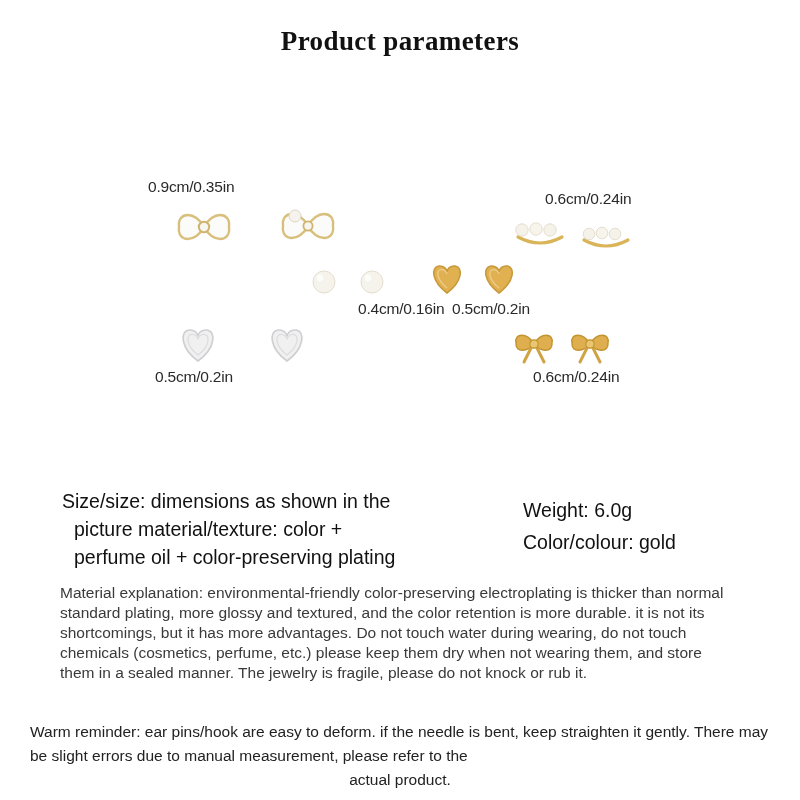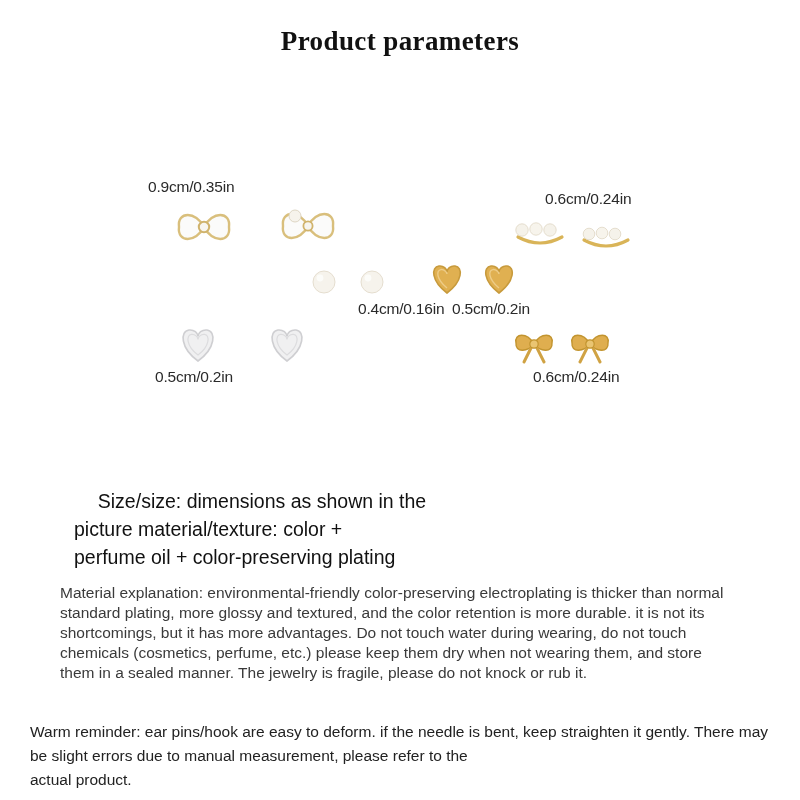--- a/index.html
+++ b/index.html
@@ -61,21 +61,21 @@
   
   .spec-left {
     position: absolute;
     top: 487px;
     left: 62px;
     width: 400px;
     font-size: 19.5px;
     line-height: 28px;
     color: #111111;
   }
-  .spec-left .l1 { display: block; text-align: center; }
+  .spec-left .l1 { display: block; }
   .spec-left .l2 { display: block; padding-left: 12px; }
   .spec-left .l3 { display: block; padding-left: 12px; }
 
   .spec-right {
     position: absolute;
     top: 494px;
     left: 523px;
     width: 250px;
     font-size: 19.5px;
     line-height: 32px;
@@ -98,20 +98,21 @@
     top: 720px;
     left: 30px;
     width: 740px;
     font-size: 15.5px;
     line-height: 24px;
     color: #222222;
     text-align: left;
   }
   .warm .center-line {
     display: block;
+    text-align: center;
   }
 </style>
 </head>
 <body>
 
 <div id="page">
 
   <div class="title">Product parameters</div>
 
   <div class="photo-area">
@@ -215,20 +216,24 @@
     </div>
 
   </div>
 
   <div class="spec-left">
     <span class="l1">Size/size: dimensions as shown in the</span>
     <span class="l2">picture material/texture: color +</span>
     <span class="l3">perfume oil + color-preserving plating</span>
   </div>
 
+  <div class="spec-right">
+    <div>Weight: 6.0g</div>
+    <div>Color/colour: gold</div>
+  </div>
 
   <div class="material">Material explanation: environmental-friendly color-preserving electroplating is thicker than normal standard plating, more glossy and textured, and the color retention is more durable. it is not its shortcomings, but it has more advantages. Do not touch water during wearing, do not touch chemicals (cosmetics, perfume, etc.) please keep them dry when not wearing them, and store them in a sealed manner. The jewelry is fragile, please do not knock or rub it.</div>
 
   <div class="warm">
     <span>Warm reminder: ear pins/hook are easy to deform. if the needle is bent, keep straighten it</span>
     <span>gently.   There may be slight errors due to manual measurement, please refer to the</span>
     <span class="center-line">actual product.</span>
   </div>
 
 </div>

